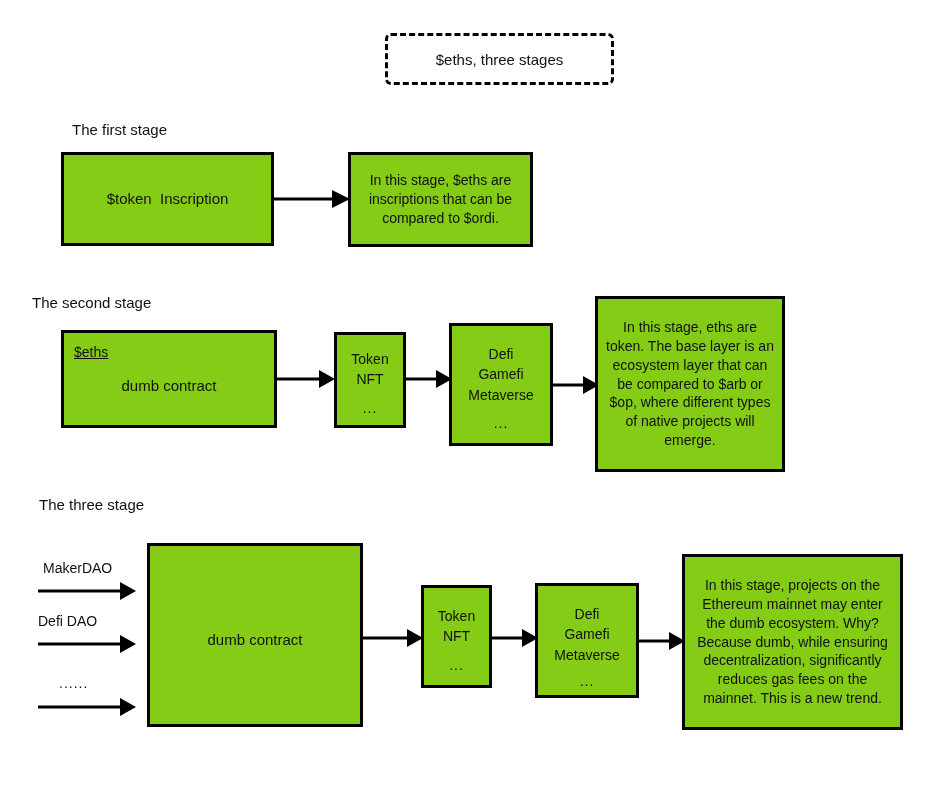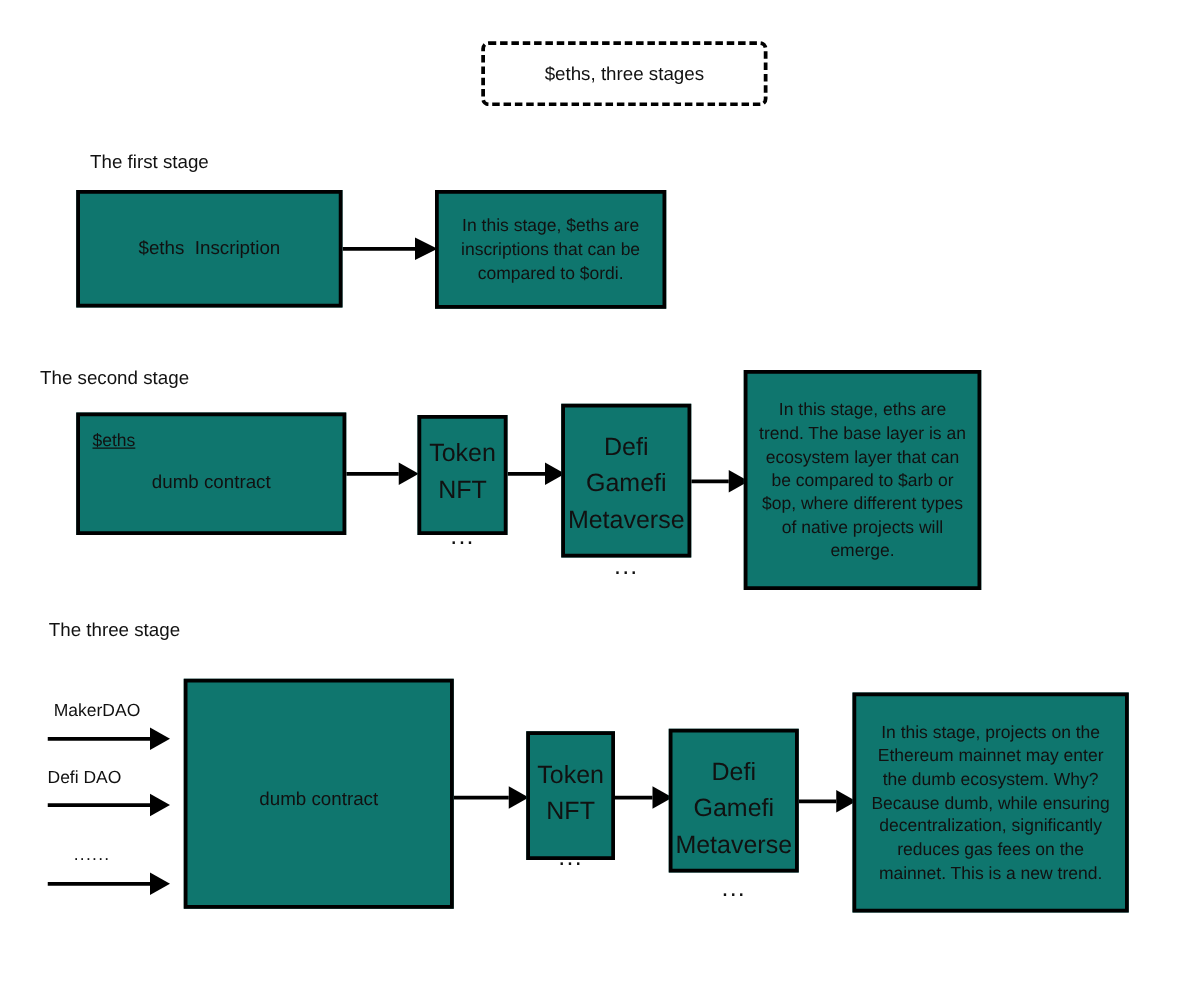--- a/index.html
+++ b/index.html
@@ -16,21 +16,21 @@
     position: relative;
     width: 950px;
     height: 786px;
     background: #ffffff;
     overflow: hidden;
   }
   .box {
     position: absolute;
     box-sizing: border-box;
     border: 3px solid #000000;
-    background: #0f766e;
+    background: #84cc16;
     display: flex;
     align-items: center;
     justify-content: center;
     text-align: center;
     line-height: 1.32;
     color: #111111;
   }
   .title-box {
     position: absolute;
     box-sizing: border-box;
@@ -65,21 +65,21 @@
   }
   .arrow {
     position: absolute;
   }
   .box-text {
     display: block;
     padding: 0 7px;
     white-space: pre-wrap;
   }
   .small-stack {
-    font-size: 20px;
+    font-size: 14px;
     line-height: 1.45;
   }
   .desc-text {
     font-size: 14px;
     line-height: 1.35;
   }
   .mid-text {
     font-size: 15px;
   }
   .dots {
@@ -91,21 +91,21 @@
 
 <div id="canvas">
 
   <div class="title-box" style="left:385px; top:33px; width:229px; height:52px;">
     <span>$eths, three stages</span>
   </div>
 
   <div class="stage-label" style="left:32px; top:121px;margin-left:40px;">The first stage</div>
 
   <div class="box" style="left:61px; top:152px; width:213px; height:94px;">
-    <span class="box-text mid-text">$eths  Inscription</span>
+    <span class="box-text mid-text">$token  Inscription</span>
   </div>
 
   <svg class="arrow" style="left:274px; top:182px;" width="78" height="34" viewBox="0 0 78 34">
     <line x1="0" y1="17" x2="58" y2="17" stroke="#000000" stroke-width="3"></line>
     <polygon points="58,8 76,17 58,26" fill="#000000"></polygon>
   </svg>
 
   <div class="box" style="left:348px; top:152px; width:185px; height:95px;">
     <span class="box-text desc-text">In this stage, $eths are inscriptions that can be compared to $ordi.</span>
   </div>
@@ -139,21 +139,21 @@
     <span class="small-stack">Metaverse</span>
     <span class="small-stack dots" style="margin-top:8px;">...</span>
   </div>
 
   <svg class="arrow" style="left:553px; top:370px;" width="48" height="30" viewBox="0 0 48 30">
     <line x1="0" y1="15" x2="30" y2="15" stroke="#000000" stroke-width="3"></line>
     <polygon points="30,6 46,15 30,24" fill="#000000"></polygon>
   </svg>
 
   <div class="box" style="left:595px; top:296px; width:190px; height:176px;">
-    <span class="box-text desc-text">In this stage, eths are trend. The base layer is an ecosystem layer that can be compared to $arb or $op, where different types of native projects will emerge.</span>
+    <span class="box-text desc-text">In this stage, eths are token. The base layer is an ecosystem layer that can be compared to $arb or $op, where different types of native projects will emerge.</span>
   </div>
 
   <div class="stage-label" style="left:39px; top:496px;text-align:center;">The three stage</div>
 
   <div class="arrow-label" style="left:43px; top:560px;text-align:center;">MakerDAO</div>
   <svg class="arrow" style="left:38px; top:578px;" width="100" height="26" viewBox="0 0 100 26">
     <line x1="0" y1="13" x2="82" y2="13" stroke="#000000" stroke-width="3"></line>
     <polygon points="82,4 98,13 82,22" fill="#000000"></polygon>
   </svg>
 

